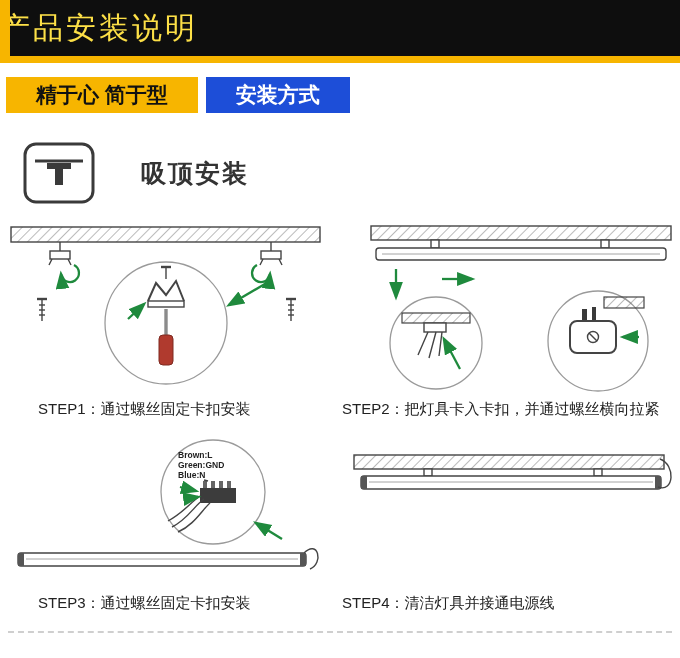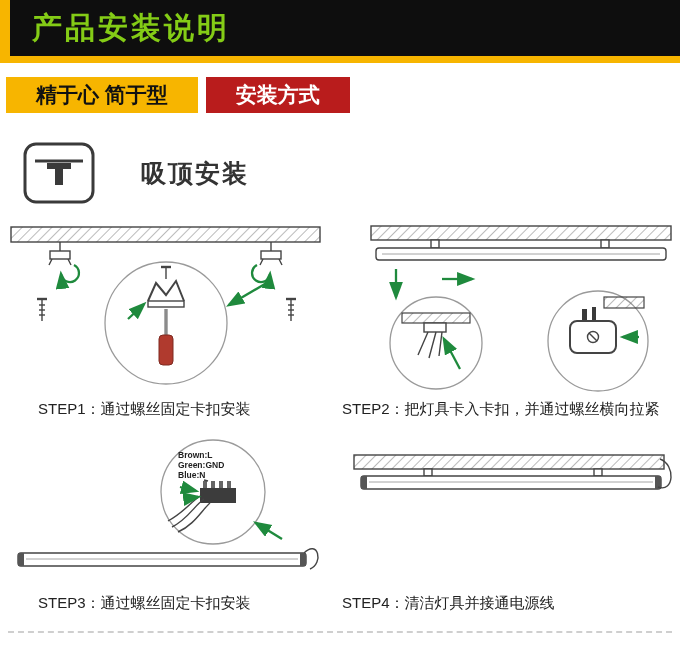--- a/index.html
+++ b/index.html
@@ -1,27 +1,27 @@
 <!DOCTYPE html>
 <html><head>
 <meta charset="utf-8">
 <style>
   *{box-sizing:border-box;margin:0;padding:0}
   html,body{background:#fff}
   body{width:680px;font-family:"Liberation Sans","DejaVu Sans",sans-serif;color:#333}
 
   .banner{position:relative;height:56px;background:#0e0e0e;display:flex;align-items:center}
   .banner-accent{position:absolute;left:0;top:0;width:10px;height:56px;background:#f7b500}
-  .banner h1{color:#84cc16;font-size:30px;font-weight:bold;letter-spacing:3px;padding-left:32px}
+  .banner h1{color:#fde047;font-size:30px;font-weight:normal;letter-spacing:3px;}
   .banner-strip{height:7px;background:#f7b500}
 
   .tag-row{display:flex;gap:8px;margin:14px 0 0 6px}
   .tag{font-size:21px;font-weight:bold;padding:5px 30px;line-height:1.25;white-space:nowrap}
   .tag-yellow{background:#f7b500;color:#111}
-  .tag-black{background:#b91c1c;color:#fff}
+  .tag-black{background:#1d4ed8;color:#fff}
 
   .mount-row{display:flex;align-items:center;gap:45px;margin:28px 0 6px 22px}
   .mount-icon{display:block}
   .mount-label{font-size:25px;font-weight:600;color:#333;letter-spacing:2px}
 
   .steps{display:grid;grid-template-columns:318px 346px;column-gap:10px;row-gap:16px;padding:10px 0 0 8px}
   figure{margin:0}
   figcaption{font-size:15px;color:#222;white-space:nowrap}
   .cap-left{padding-left:30px}
   .cap-right{padding-left:6px}

